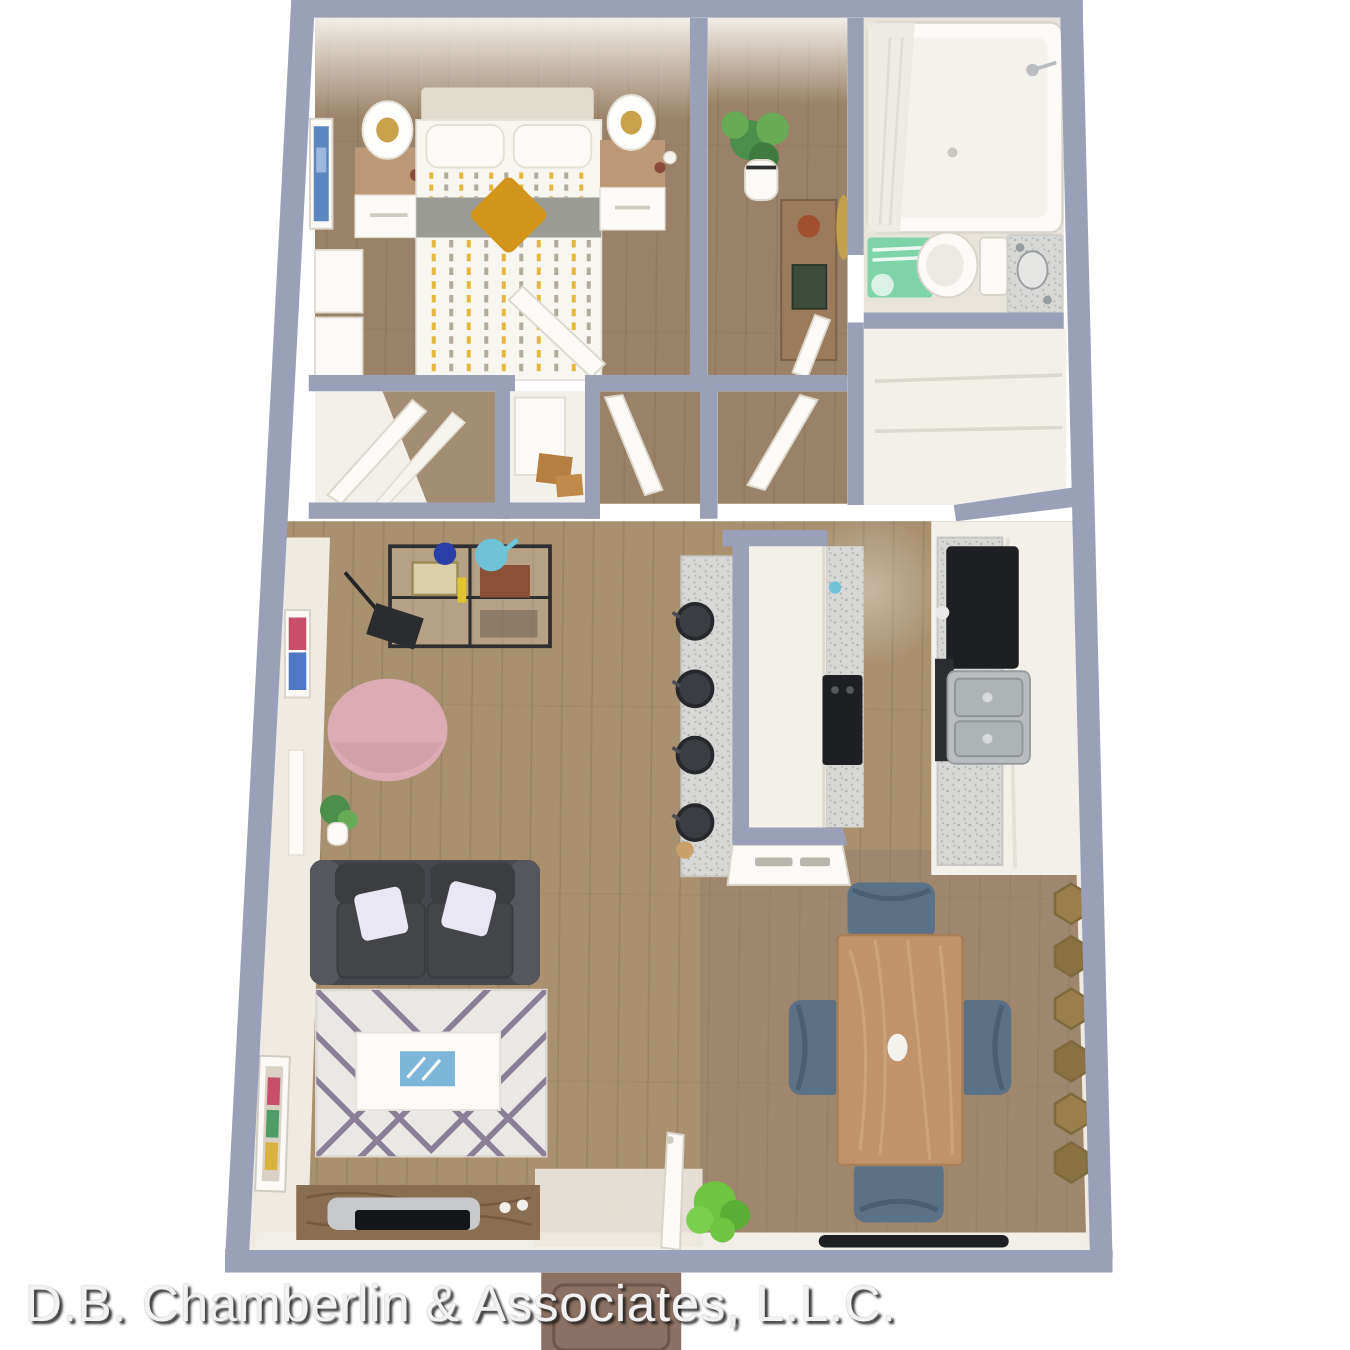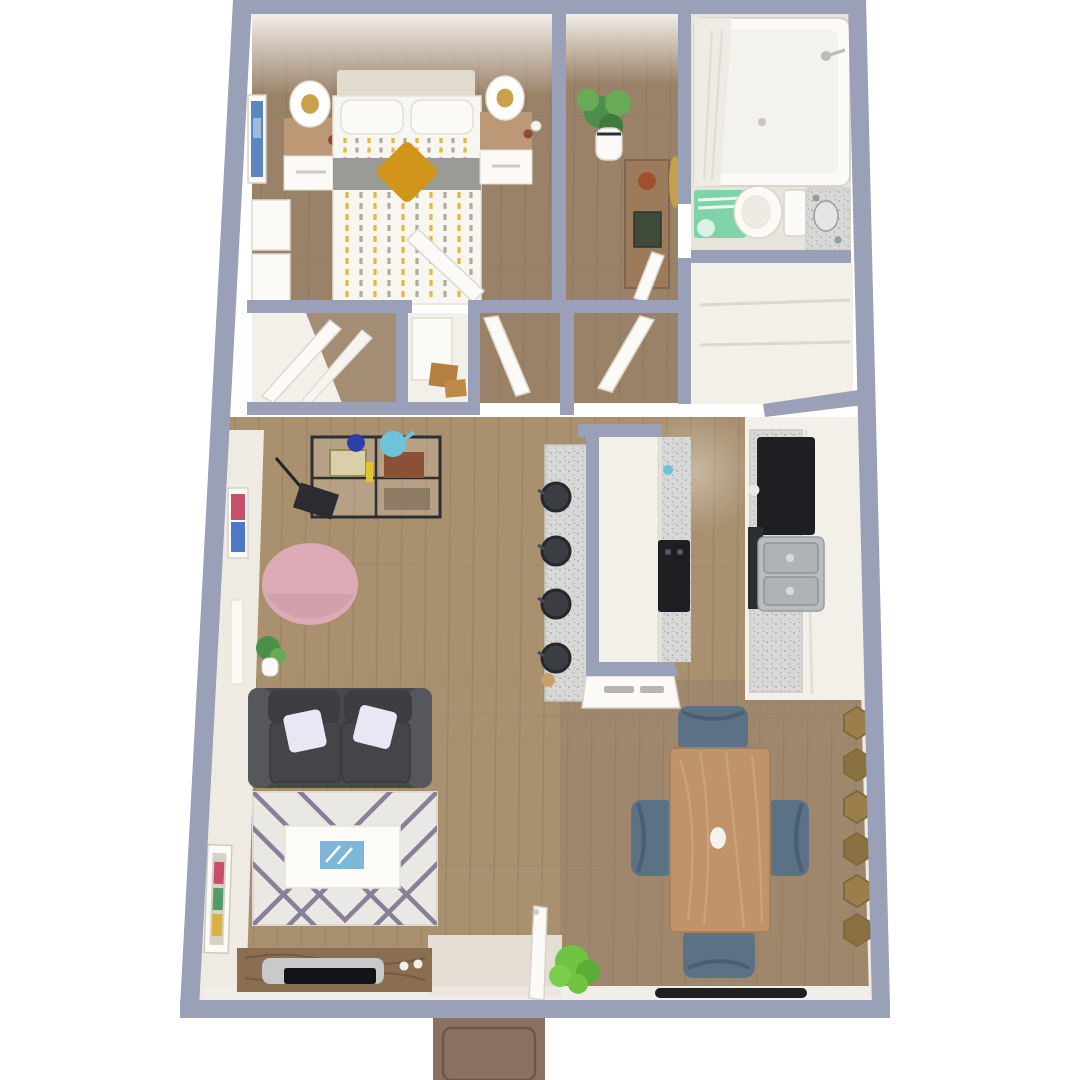--- a/index.html
+++ b/index.html
@@ -368,14 +368,15 @@
     <rect x="586" y="424" width="13" height="250"></rect>
     <polygon points="586,662 674,662 678,676 586,676"></polygon>
   </g>
 
   <g>
     <rect x="433" y="1018" width="112" height="62" fill="var(--c-mat-brown)"></rect>
     <rect x="443" y="1028" width="92" height="52" rx="8" fill="none" stroke="var(--c-mat-border)" stroke-width="2.5"></rect>
   </g>
 </svg>
 
+<div class="caption">D.B. Chamberlin &amp; Associates, L.L.C.</div>
 
 </div>
 
 </body></html>

